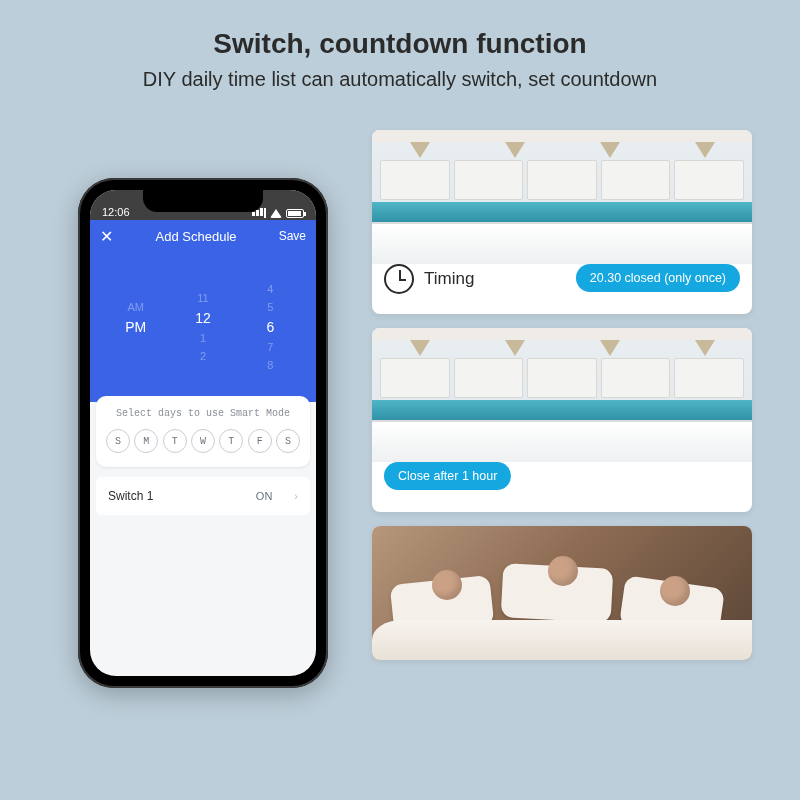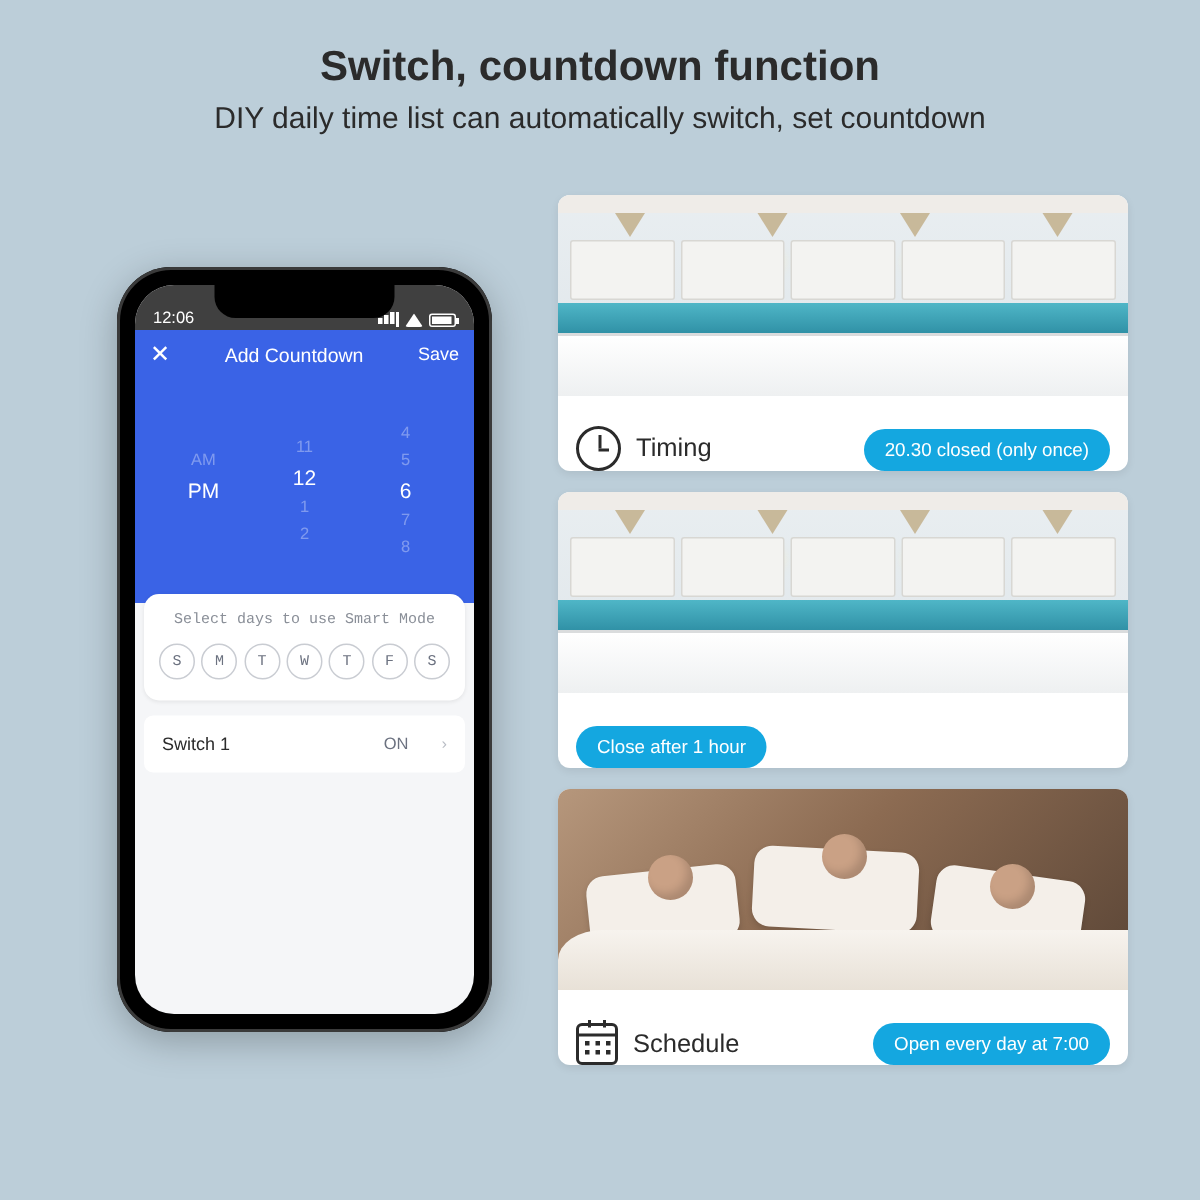--- a/index.html
+++ b/index.html
@@ -160,21 +160,21 @@
   .bedroom .p2{ left:130px; top:40px; width:110px; height:54px; transform:rotate(3deg);}
   .bedroom .p3{ left:250px; top:56px; width:100px; height:50px; transform:rotate(8deg);}
   .bedroom .head { position:absolute; width:30px; height:30px; border-radius:50%; background:#caa185; box-shadow:inset -4px -4px 6px rgba(0,0,0,.15);}
   .bedroom .h1{ left:60px; top:44px;}
   .bedroom .h2{ left:176px; top:30px;}
   .bedroom .h3{ left:288px; top:50px;}
   .bedroom .duvet{ position:absolute; left:0; right:0; bottom:0; height:40px; background:linear-gradient(#f7f3ee,#e8e1d7); border-top-left-radius:30px 20px;}
 
   .card-bar {
     height: 50px;
-    display: flex; align-items: flex-end; justify-content: space-between;
+    display: flex; align-items: flex-start; justify-content: space-between;
     padding: 0 12px;
   }
   .card-left { display:flex; align-items:center; gap:10px; color:#2b2b2b; font-size:17px; }
   .icon-circ {
     width:30px; height:30px; border:2px solid #2b2b2b; border-radius:50%;
     display:flex; align-items:center; justify-content:center; position:relative;
   }
   .clock::before{content:"";position:absolute;width:2px;height:9px;background:#2b2b2b;top:4px;left:13px;}
   .clock::after{content:"";position:absolute;width:7px;height:2px;background:#2b2b2b;top:13px;left:13px;}
   .hourglass {
@@ -224,21 +224,21 @@
       <span>12:06</span>
       <span class="sb-right">
         <span class="sig"></span>
         <span class="wifi"></span>
         <span class="batt"></span>
       </span>
     </div>
 
     <div class="navbar">
       <span class="nav-x">✕</span>
-      <span class="nav-title">Add Countdown</span>
+      <span class="nav-title">Add Schedule</span>
       <span>Save</span>
     </div>
 
     <div class="picker">
       <div class="picker-col">
         <span class="dim">AM</span>
         <span class="sel">PM</span>
         <span class="dim">&nbsp;</span>
       </div>
       <div class="picker-col">
@@ -337,31 +337,15 @@
   <div class="card">
     <div class="thumb bedroom">
       <span class="pillow p1"></span>
         <span class="pillow p2"></span>
         <span class="pillow p3"></span>
       <span class="head h1"></span>
         <span class="head h2"></span>
         <span class="head h3"></span>
       <div class="duvet"></div>
     </div>
-    <div class="card-bar">
-      <span class="card-left">
-        <span class="calendar">
-          <span class="r r1"></span>
-            <span class="r r2"></span>
-          <span class="d d1"></span>
-            <span class="d d2"></span>
-            <span class="d d3"></span>
-          <span class="d d4"></span>
-            <span class="d d5"></span>
-            <span class="d d6"></span>
-        </span>
-        <span>Schedule</span>
-      </span>
-      <span class="pill">Open every day at 7:00</span>
-    </div>
   </div>
 
 </div>
 
 </body></html>

